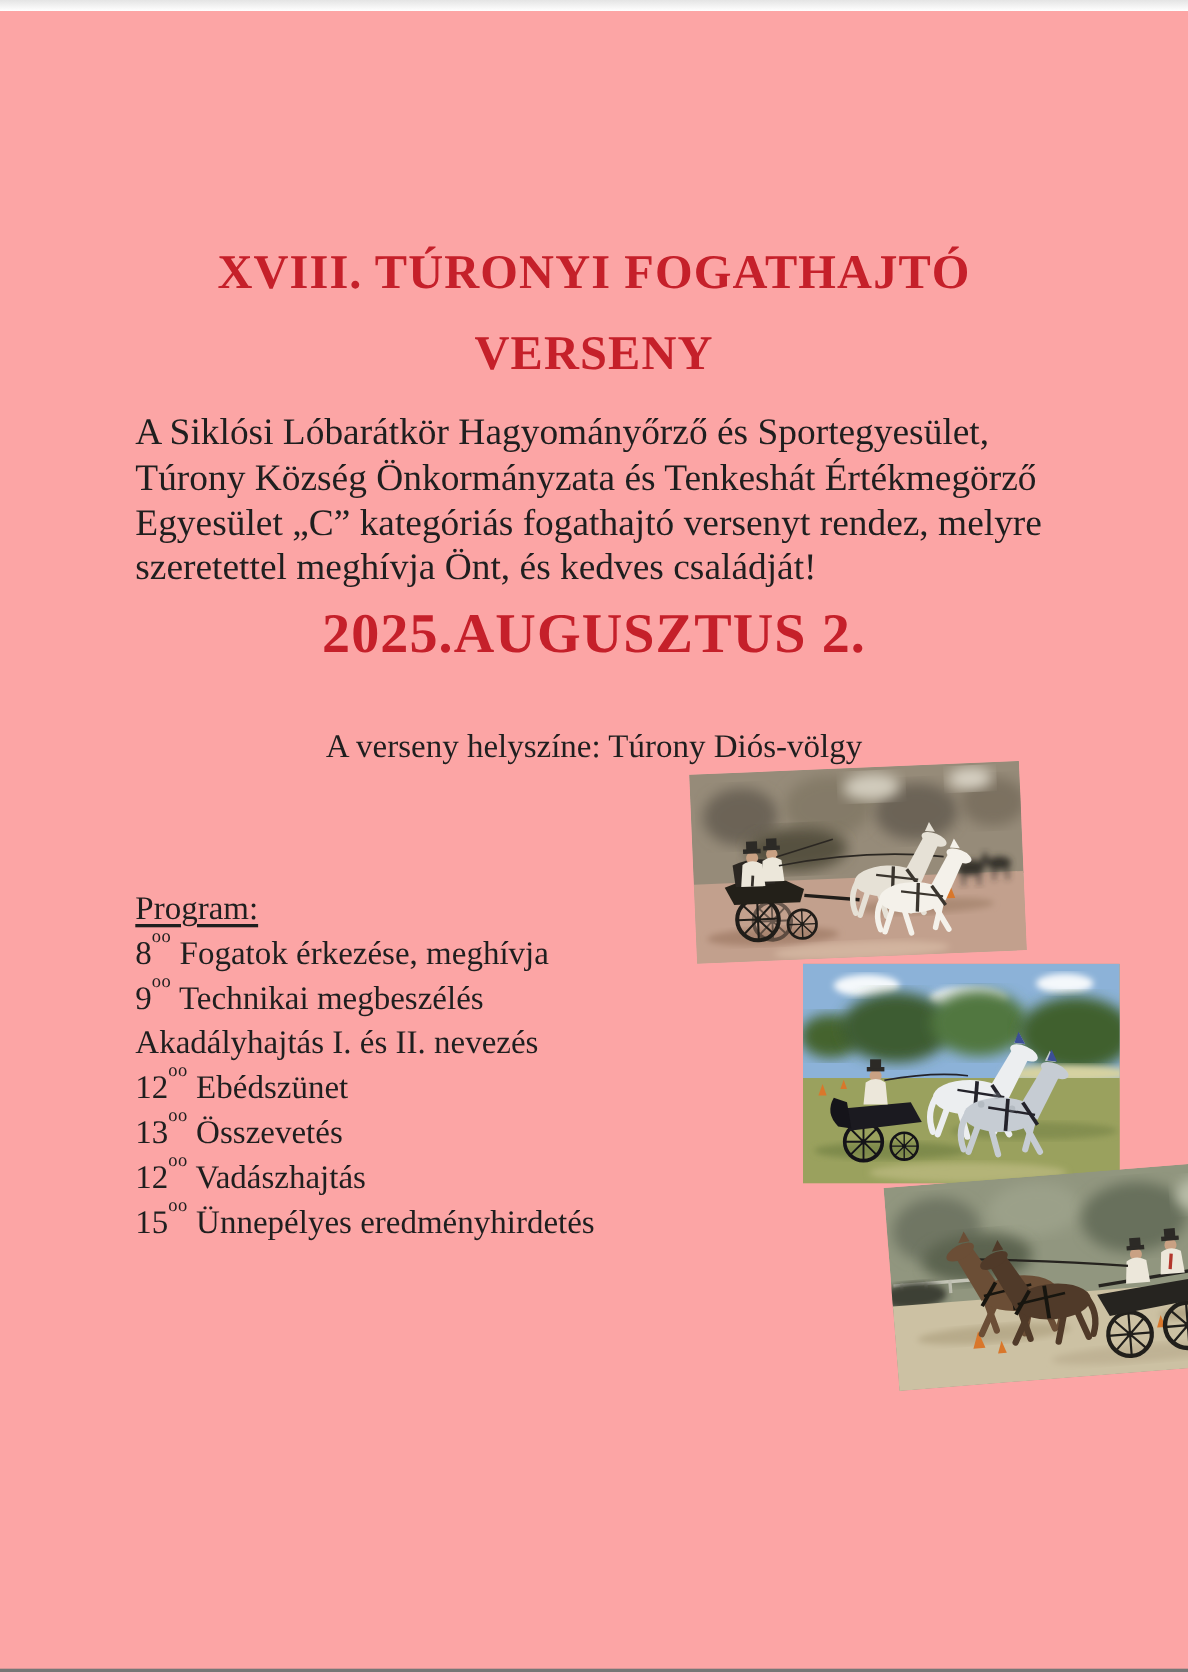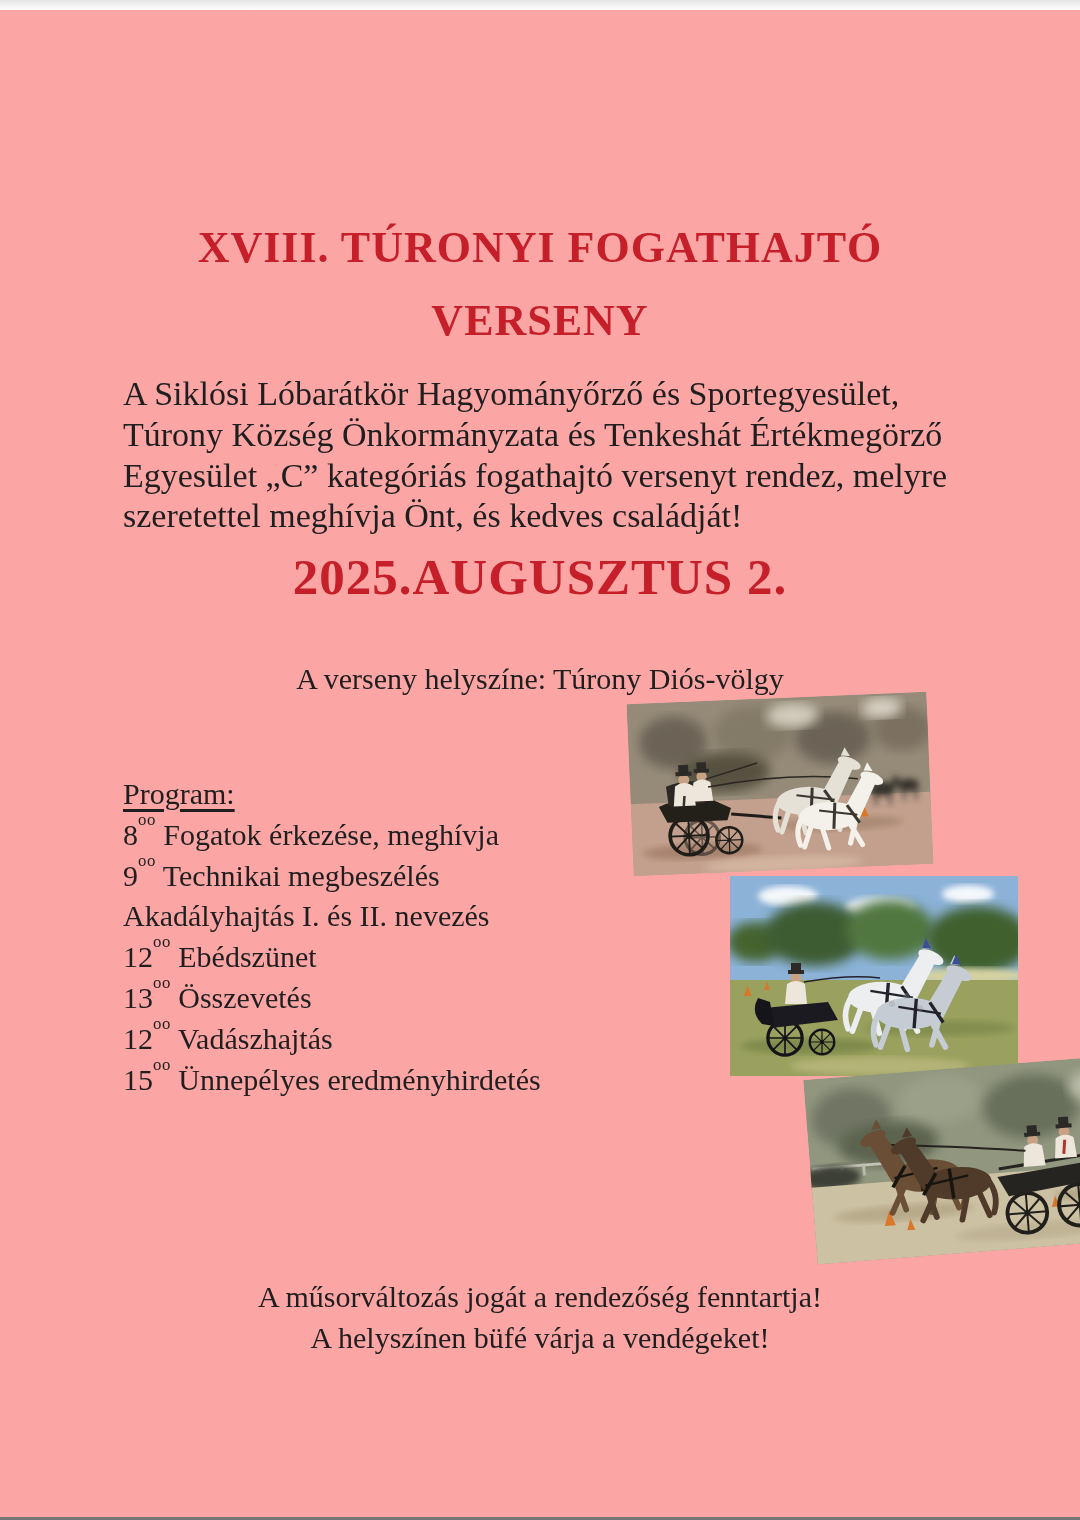--- a/index.html
+++ b/index.html
@@ -16,21 +16,21 @@
     font-size:44px;font-weight:700;color:var(--accent,#c5202a);
     line-height:73px;letter-spacing:1px;}
   .intro{position:absolute;top:338px;left:123px;width:860px;
     font-size:34px;line-height:40.8px;margin-top:36px;}
   .date-line{position:absolute;top:548px;left:0;width:100%;text-align:center;
     font-size:51px;font-weight:700;color:var(--accent,#c5202a);letter-spacing:1px;}
   .venue-line{position:absolute;top:626px;left:0;width:100%;text-align:center;
     font-size:30px;margin-top:36px;}
 
   .program{position:absolute;top:774px;left:123px;font-size:30px;line-height:40.8px;}
-  .program-heading{text-decoration:underline;text-underline-offset:5px;}
+  .program-heading{text-decoration:underline;text-underline-offset:5px;margin-top:32px;}
   .prog-row{white-space:pre-wrap;}
   .prog-row sup{font-size:0.56em;line-height:0;position:relative;top:-0.52em;letter-spacing:0.5px;}
 
   .footer-note{position:absolute;top:1276px;left:0;width:100%;text-align:center;
     font-size:30px;line-height:41px;}
 
   .photo{position:absolute;overflow:hidden;}
   .photo svg{display:block;width:100%;height:100%;}
   .photo1{left:590px;top:682px;width:300px;height:172px;transform:rotate(-2.4deg);z-index:1;}
   .photo2{left:690px;top:860px;width:288px;height:200px;z-index:2;}
@@ -260,19 +260,15 @@
       </g>
       <g transform="translate(180,62) scale(-1.15,1.15)" color="#503a29">
         <use href="#horse"></use>
           <g color="#17150f">
             <use href="#harness"></use>
           </g>
       </g>
     </svg>
   </figure>
 
-  <div class="footer-note">
-    <div>A műsorváltozás jogát a rendezőség fenntartja!</div>
-    <div>A helyszínen büfé várja a vendégeket!</div>
-  </div>
 
   <div class="bottom-edge"></div>
 </div>
 
 </body></html>

